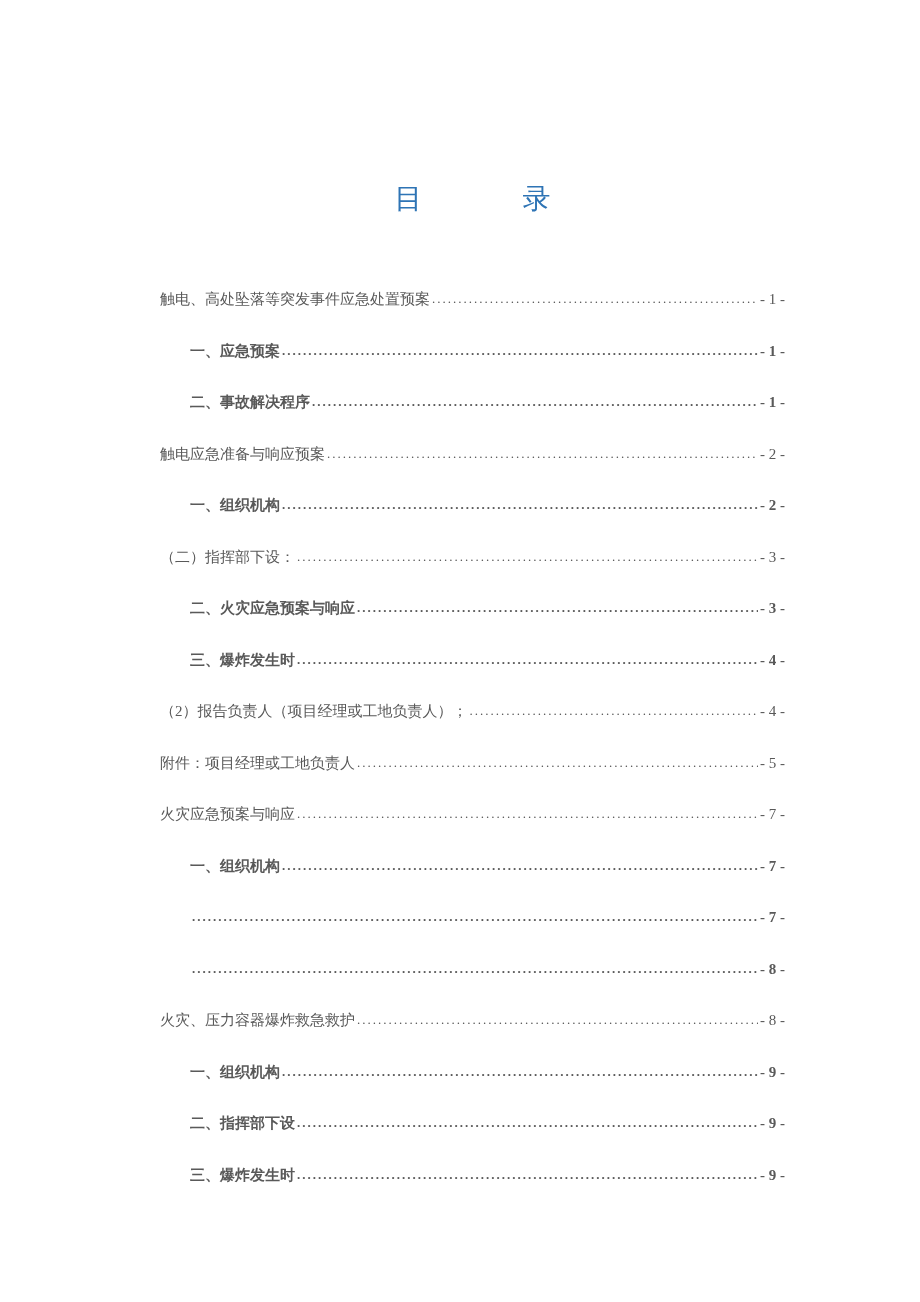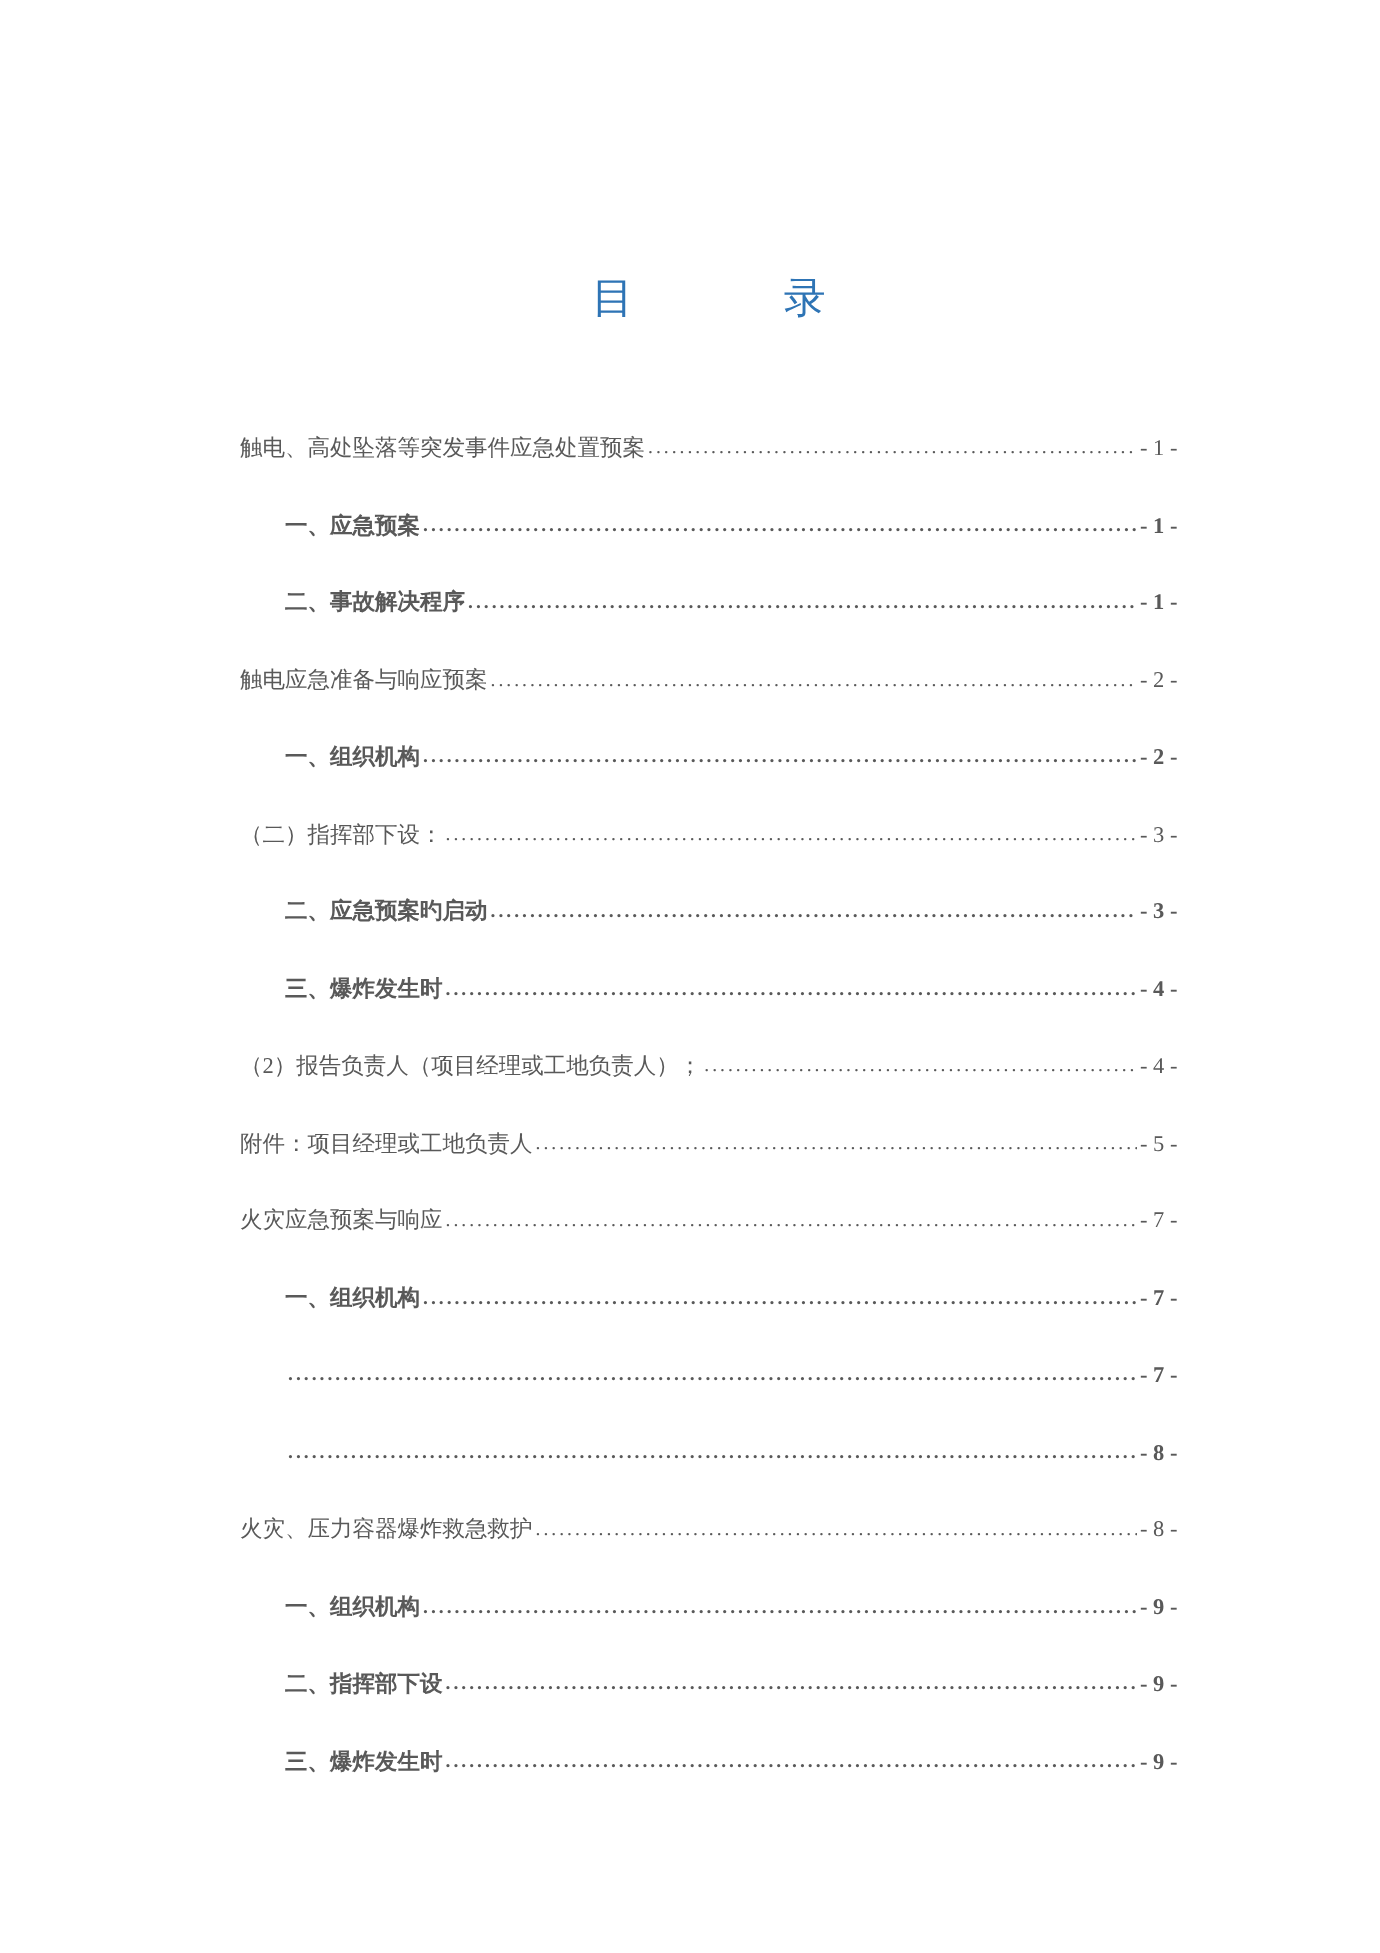--- a/index.html
+++ b/index.html
@@ -98,21 +98,21 @@
         <span class="toc-text">一、组织机构</span>
         <span class="toc-dots"></span>
         <span class="toc-page">- 2 -</span>
       </div>
       <div class="toc-entry level-0">
         <span class="toc-text">（二）指挥部下设：</span>
         <span class="toc-dots"></span>
         <span class="toc-page">- 3 -</span>
       </div>
       <div class="toc-entry level-1">
-        <span class="toc-text">二、应急预案旳启动</span>
+        <span class="toc-text">二、火灾应急预案与响应</span>
         <span class="toc-dots"></span>
         <span class="toc-page">- 3 -</span>
       </div>
       <div class="toc-entry level-1">
         <span class="toc-text">三、爆炸发生时</span>
         <span class="toc-dots"></span>
         <span class="toc-page">- 4 -</span>
       </div>
       <div class="toc-entry level-0">
         <span class="toc-text">（2）报告负责人（项目经理或工地负责人）；</span>

